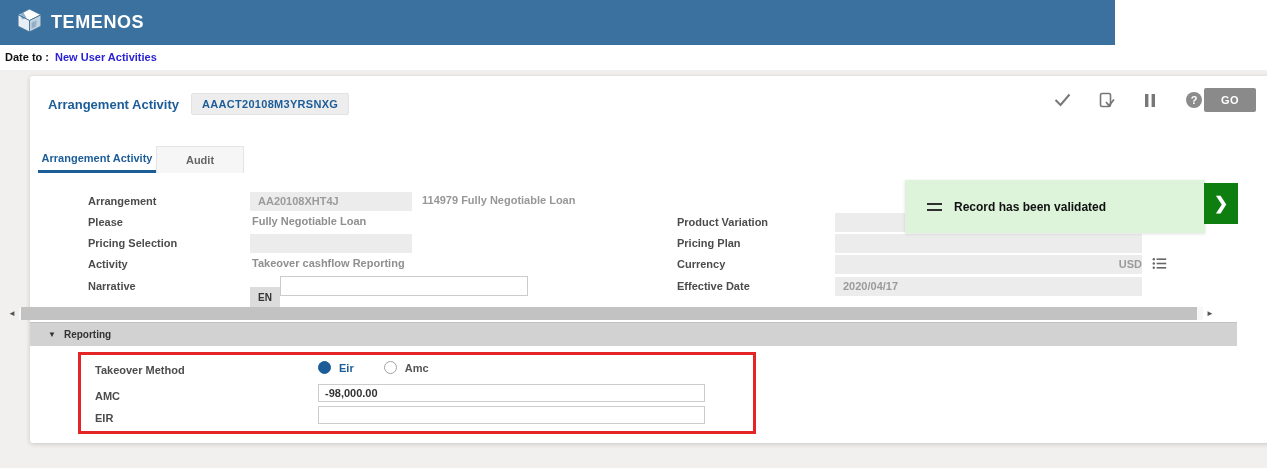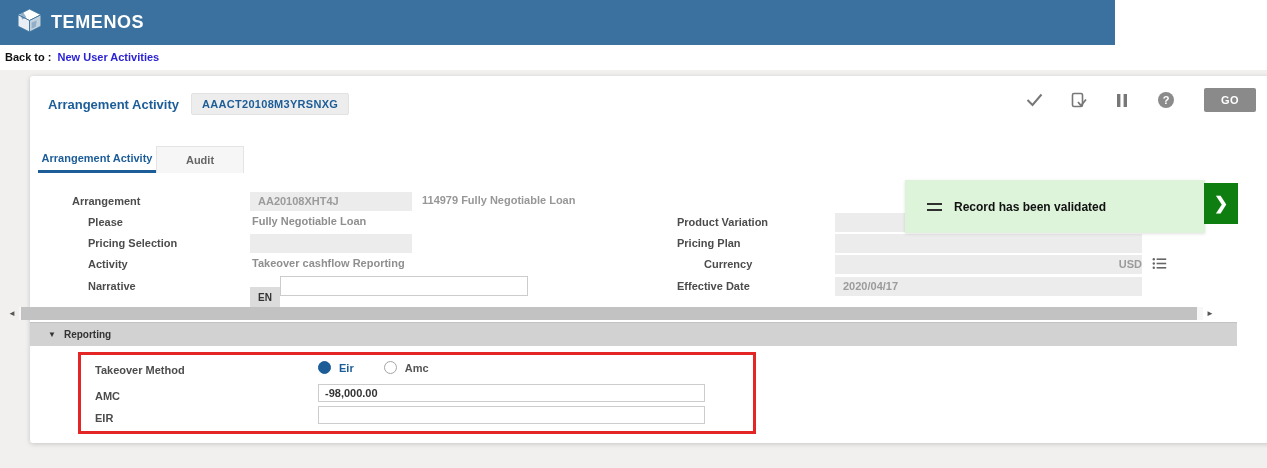--- a/index.html
+++ b/index.html
@@ -21,21 +21,21 @@
 
   .title-row { position:absolute; left:18px; top:17px; display:flex; align-items:center; }
   .title { color:#1c5d98; font-size:13px; font-weight:bold; }
   .id-badge { margin-left:12px; background:#ededed; border:1px solid #e2e2e2; border-radius:2px; padding:4px 10px; font-size:11px; font-weight:bold; color:#1c5d98; letter-spacing:.3px; }
 
   
   .toolbar { position:absolute; right:22px; top:12px; display:flex; align-items:center; }
   .tb-icon { width:20px; height:20px; display:flex; align-items:center; justify-content:center; margin-left:24px; cursor:pointer; }
   .help-icon { width:16px; height:16px; border-radius:50%; background:#8b8b8b; color:#fff; font-size:11px; font-weight:bold; display:flex; align-items:center; justify-content:center; }
   .action-select { margin-left:18px; width:132px; height:24px; border:1px solid #9a9a9a; border-radius:2px; background:#fff; display:flex; align-items:center; justify-content:space-between; padding:0 8px; font-size:11px; font-weight:bold; color:#555; cursor:pointer; }
-  .go-btn { margin-left:28px; width:52px; height:24px; background:#8a8a8a; color:#fff; font-size:11px; font-weight:bold; border:none; border-radius:2px; display:flex; align-items:center; justify-content:center; letter-spacing:.5px; cursor:pointer; }
+  .go-btn { margin-left:0; width:52px; height:24px; background:#8a8a8a; color:#fff; font-size:11px; font-weight:bold; border:none; border-radius:2px; display:flex; align-items:center; justify-content:center; letter-spacing:.5px; cursor:pointer; }
 
   
   .tabs { position:absolute; left:8px; top:70px; display:flex; height:27px; }
   .tab { font-size:11px; font-weight:bold; display:flex; align-items:center; justify-content:center; cursor:pointer; }
   .tab.active { width:118px; color:#1c5d98; background:#fff; border-bottom:3px solid #1c5d98; }
   .tab.inactive { width:88px; color:#666; background:#f6f6f6; border:1px solid #e4e4e4; border-bottom:none; }
 
   
   .flabel { position:absolute; font-size:11px; font-weight:bold; color:#4c4c4c; }
   .fval-text { position:absolute; font-size:11px; font-weight:bold; color:#8f8f8f; }
@@ -84,21 +84,21 @@
         <polygon points="2,6.5 13,12 13,23 2,17.5" fill="#e8eef3" stroke="#3a719e" stroke-width="0.8"></polygon>
         <polygon points="7,4 10,9 6,11 4,6" fill="#3a719e" opacity="0.55"></polygon>
         <polygon points="15,14 20,12 19,18 15,20" fill="#3a719e" opacity="0.35"></polygon>
       </svg>
     </span>
     <span class="logo-text">TEMENOS</span>
   </div>
 </div>
 
 <div class="breadcrumb">
-  <span>Back to :</span>
+  <span>Date to :</span>
   <a>New User Activities</a>
 </div>
 
 <div class="page-bg"></div>
 
 <div class="card">
 
   <div class="title-row">
     <span class="title">Arrangement Activity</span>
     <span class="id-badge">AAACT20108M3YRSNXG</span>
@@ -126,21 +126,21 @@
       <span class="help-icon">?</span>
     </span>
     <button class="go-btn">GO</button>
   </div>
 
   <div class="tabs">
     <div class="tab active">Arrangement Activity</div>
     <div class="tab inactive">Audit</div>
   </div>
 
-  <div class="flabel" style="left:42px; top:119px;">Arrangement</div>
+  <div class="flabel" style="left:58px; top:119px;">Arrangement</div>
   <div class="fbox" style="left:220px; top:116px; width:162px;">AA20108XHT4J</div>
   <div class="side-enrich" style="left:392px; top:118px;">114979 Fully Negotiable Loan</div>
 
   <div class="flabel" style="left:58px; top:140px;">Please</div>
   <div class="fval-text" style="left:222px; top:139px;">Fully Negotiable Loan</div>
 
   <div class="flabel" style="left:58px; top:161px;">Pricing Selection</div>
   <div class="fbox" style="left:220px; top:158px; width:162px;"></div>
 
   <div class="flabel" style="left:58px; top:182px;">Activity</div>
@@ -149,21 +149,21 @@
   <div class="flabel" style="left:58px; top:204px;">Narrative</div>
   <div class="en-badge" style="left:220px; top:200px;">EN</div>
   <input class="txt-input" style="left: 250px; top: 200px; width: 248px;" value="">
 
   <div class="flabel" style="left:647px; top:140px;">Product Variation</div>
   <div class="fbox" style="left:805px; top:137px; width:307px;"></div>
 
   <div class="flabel" style="left:647px; top:161px;">Pricing Plan</div>
   <div class="fbox" style="left:805px; top:158px; width:307px;"></div>
 
-  <div class="flabel" style="left:674px; top:182px;text-align:right;">Currency</div>
+  <div class="flabel" style="left:647px; top:182px;text-align:right;">Currency</div>
   <div class="fbox" style="left:805px; top:179px; width:307px;text-align:right;">USD</div>
   <span style="position:absolute; left:1122px; top:180px; cursor:pointer;">
     <svg width="15" height="13" viewBox="0 0 15 13">
       <circle cx="1.8" cy="2.2" r="1.2" fill="#666"></circle>
         <rect x="4.6" y="1.4" width="9.6" height="1.6" fill="#666"></rect>
       <circle cx="1.8" cy="6.5" r="1.2" fill="#666"></circle>
         <rect x="4.6" y="5.7" width="9.6" height="1.6" fill="#666"></rect>
       <circle cx="1.8" cy="10.8" r="1.2" fill="#666"></circle>
         <rect x="4.6" y="10" width="9.6" height="1.6" fill="#666"></rect>
     </svg>

